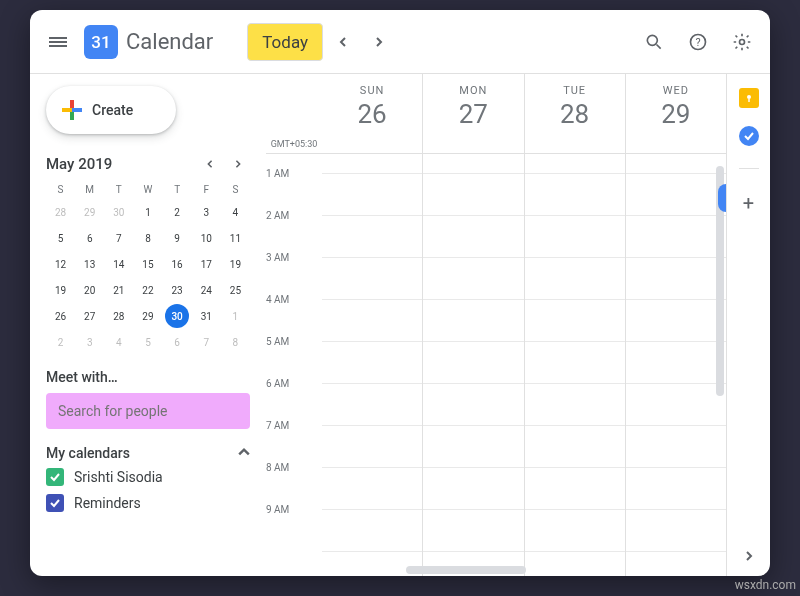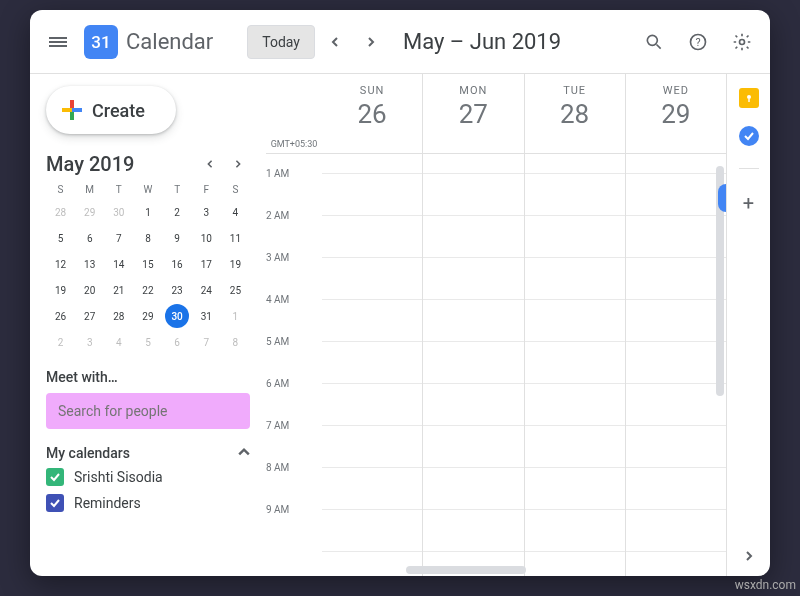--- a/index.html
+++ b/index.html
@@ -3,34 +3,34 @@
 <meta charset="utf-8">
 <style>
 * { box-sizing: border-box; margin: 0; padding: 0; font-family: 'Roboto', 'Helvetica Neue', Arial, sans-serif; }
 body { width: 800px; height: 596px; background: #2c2c3e; overflow: hidden; }
 .window { position: absolute; left: 30px; top: 10px; width: 740px; height: 566px; background: #fff; border-radius: 12px; box-shadow: 0 8px 30px rgba(0,0,0,0.4); overflow: hidden; display: flex; flex-direction: column; }
 .header { height: 64px; border-bottom: 1px solid #e0e0e0; display: flex; align-items: center; padding: 0 8px; gap: 4px; }
 .icon-btn { width: 40px; height: 40px; border-radius: 50%; display: flex; align-items: center; justify-content: center; cursor: pointer; color: #5f6368; }
 .hamburger span { display: block; width: 18px; height: 2px; background: #5f6368; margin: 2px 0; }
 .logo-box { width: 34px; height: 34px; background: #4285f4; border-radius: 6px; color: #fff; display: flex; align-items: center; justify-content: center; font-size: 17px; font-weight: 500; margin: 0 4px 0 2px; }
 .app-title { font-size: 22px; color: #5f6368; margin-right: 30px; }
-.today-btn { border: 1px solid #dadce0; border-radius: 4px; padding: 8px 14px; font-size: 14px; color: #3c4043; cursor: pointer; background: #e5e5e5; }
+.today-btn { border: 1px solid #dadce0; border-radius: 4px; padding: 8px 14px; font-size: 17px; color: #3c4043; cursor: pointer; background: #fde047; }
 .date-range { font-size: 22px; color: #3c4043; margin: 0 12px; }
 .header-spacer { flex: 1; }
 .nav-chevron { font-size: 16px; color: #5f6368; cursor: pointer; width: 32px; height: 32px; display: flex; align-items: center; justify-content: center; border-radius: 50%; }
 .body { flex: 1; display: flex; overflow: hidden; }
 .sidebar { width: 236px; padding: 12px 16px; display: flex; flex-direction: column; gap: 14px; overflow: hidden; }
 .create-btn { width: 130px; height: 48px; border-radius: 24px; box-shadow: 0 1px 3px rgba(60,64,67,0.3), 0 4px 8px rgba(60,64,67,0.15); display: flex; align-items: center; gap: 10px; padding: 0 16px; cursor: pointer; background: #fff; }
 .plus-icon { width: 20px; height: 20px; position: relative; }
 .plus-icon::before, .plus-icon::after { content: ''; position: absolute; background: #34a853; }
 .plus-icon::before { left: 8px; top: 0; width: 4px; height: 20px; background: linear-gradient(to bottom, #ea4335 50%, #34a853 50%); }
 .plus-icon::after { top: 8px; left: 0; height: 4px; width: 20px; background: linear-gradient(to right, #fbbc05 50%, #4285f4 50%); }
-.create-label { font-size: 18px; color: #3c4043; font-weight: 500; }
+.create-label { font-size: 14px; color: #3c4043; font-weight: 500; }
 .mini-cal-header { display: flex; align-items: center; justify-content: space-between; padding: 4px 0; }
-.mini-cal-title { font-size: 20px; color: #3c4043; font-weight: 500; }
+.mini-cal-title { font-size: 15px; color: #3c4043; font-weight: 500; }
 .mini-nav { display: flex; gap: 4px; }
 .mini-chev { width: 24px; height: 24px; display: flex; align-items: center; justify-content: center; cursor: pointer; color: #5f6368; font-size: 12px; border-radius: 50%; }
 .mini-grid { display: grid; grid-template-columns: repeat(7, 1fr); text-align: center; }
 .mini-dow { font-size: 10px; color: #70757a; padding: 4px 0; }
 .mini-day { font-size: 10px; color: #3c4043; padding: 5px 0; cursor: pointer; border-radius: 50%; width: 24px; height: 24px; margin: 1px auto; display: flex; align-items: center; justify-content: center; }
 .mini-day.muted { color: #bdbdbd; }
 .mini-day.today { background: #1a73e8; color: #fff; font-weight: 500; }
 .section-title { font-size: 14px; color: #3c4043; font-weight: 500; }
 .meet-section { display: flex; flex-direction: column; gap: 8px; }
 .search-box { background: #f0abfc; border: none; padding: 10px 12px; font-size: 14px; border-radius: 4px; width: 100%; color: #5f6368; }
@@ -82,21 +82,20 @@
     <div class="nav-chevron">
       <svg width="10" height="10" viewBox="0 0 10 10">
           <path d="M7 1L3 5l4 4" stroke="#5f6368" stroke-width="2" fill="none"></path>
         </svg>
     </div>
     <div class="nav-chevron">
       <svg width="10" height="10" viewBox="0 0 10 10">
           <path d="M3 1l4 4-4 4" stroke="#5f6368" stroke-width="2" fill="none"></path>
         </svg>
     </div>
-    <div class="date-range">May – Jun 2019</div>
     <div class="header-spacer"></div>
     <div class="icon-btn">
       <svg width="20" height="20" viewBox="0 0 24 24">
           <circle cx="10" cy="10" r="6" stroke="#5f6368" stroke-width="2" fill="none"></circle>
           <line x1="15" y1="15" x2="20" y2="20" stroke="#5f6368" stroke-width="2"></line>
         </svg>
     </div>
     <div class="icon-btn">
       <svg width="20" height="20" viewBox="0 0 24 24">
           <circle cx="12" cy="12" r="9" stroke="#5f6368" stroke-width="2" fill="none"></circle>

